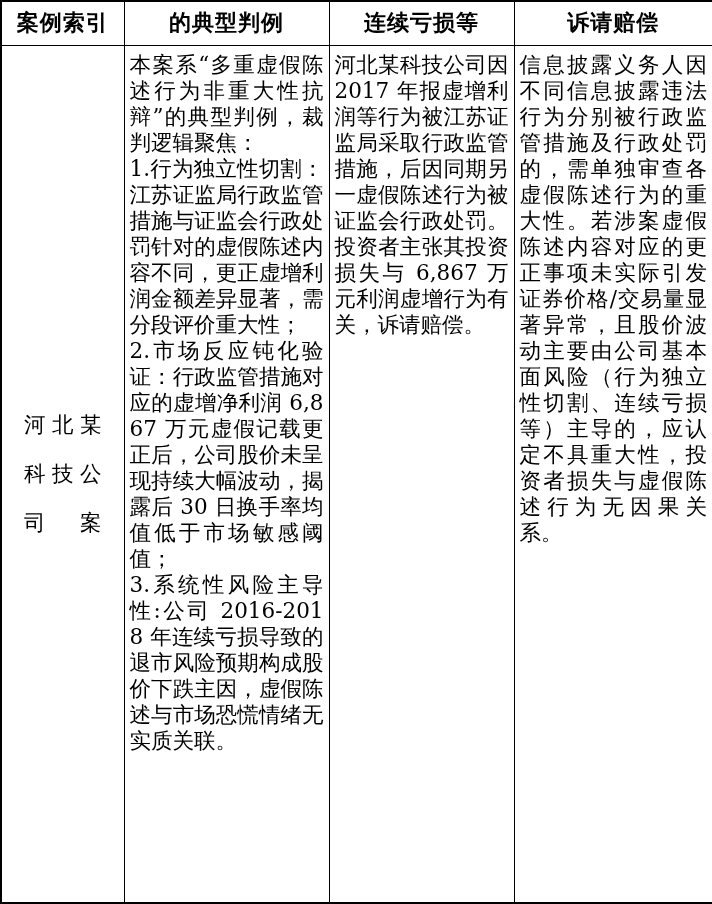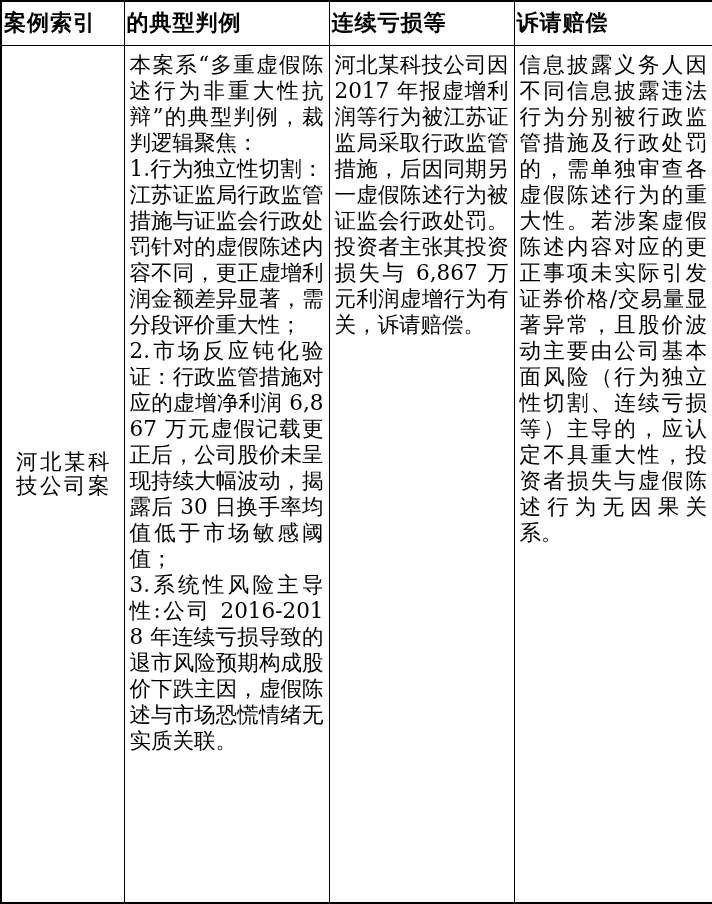--- a/index.html
+++ b/index.html
@@ -20,43 +20,43 @@
     background: #ffffff;
   }
   table.case-table th,
   table.case-table td {
     border: 1px solid #000000;
   }
   th.hdr {
     height: 44px;
     font-size: 22px;
     font-weight: bold;
-    text-align: left;
+    text-align: center;
     vertical-align: middle;
     padding: 2px 2px;
     letter-spacing: 1px;
   }
   td.cell {
     vertical-align: top;
     font-size: 21.5px;
     line-height: 26px;
     padding: 6px 5px 4px 5px;
     text-align: justify;
     text-justify: inter-ideograph;
     white-space: pre-wrap;
     word-break: break-all;
     overflow: hidden;
   }
   td.cell-index {
     vertical-align: middle;
     text-align: justify;
     text-align-last: justify;
     font-size: 21.5px;
-    line-height: 24px;
-    padding: 0 14px;
+    line-height: 49px;
+    padding: 0 22px;
     white-space: normal;
     word-break: break-all;
     margin-left: 8px;
   }
 </style>
 </head>
 <body>
 
 <table class="case-table">
   <colgroup>

